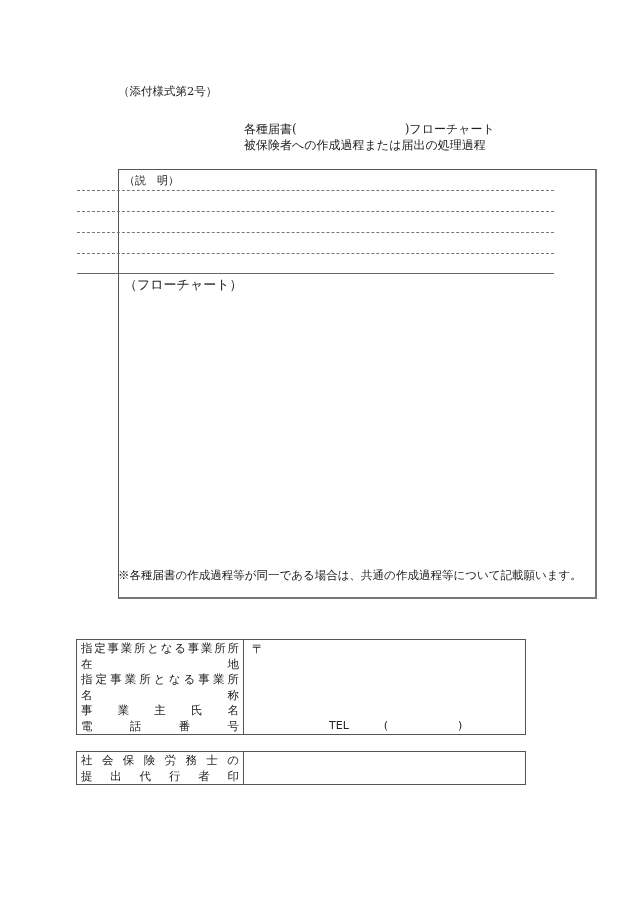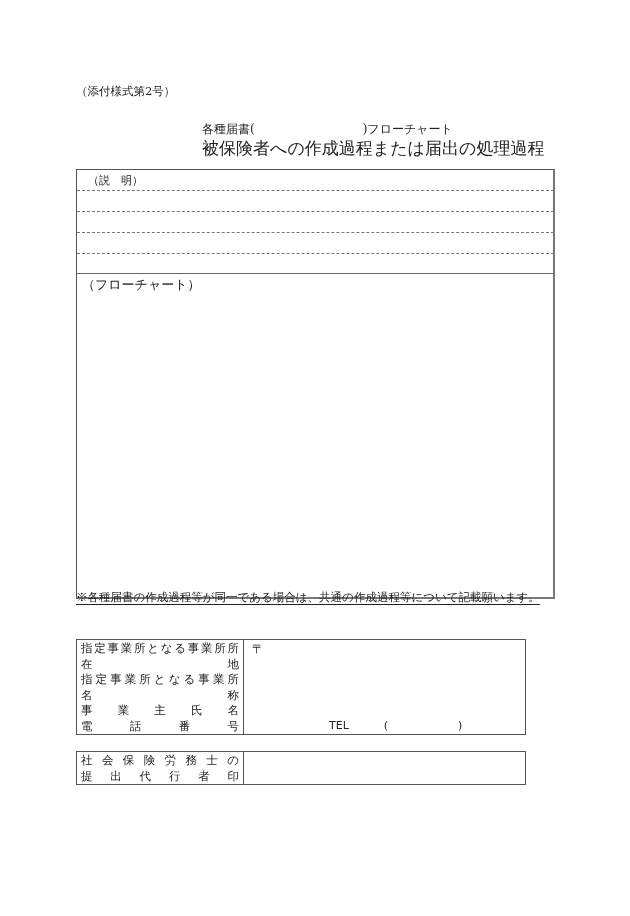--- a/index.html
+++ b/index.html
@@ -1,27 +1,27 @@
 <!DOCTYPE html>
 <html><head>
 <meta charset="utf-8">
 <style>
   html, body { margin:0; padding:0; background:#ffffff; }
   body { width:630px; height:916px; position:relative; overflow:hidden;
     font-family:"DejaVu Serif","Liberation Serif",serif; color:#222; font-size:11.5px; }
-  .abs { position:absolute; }
+  .abs { position:absolute;margin-left:42px; }
   #form-number { left:76px; top:84px; font-size:11.5px; }
   #title-line1 { left:202px; top:121px; font-size:12px; white-space:pre; }
-  #title-line2 { left:202px; top:137px; font-size:17px; white-space:pre; }
+  #title-line2 { left:202px; top:137px; font-size:12px; white-space:pre; }
   #main-box { left:76px; top:169px; width:479px; height:430px; border:1px solid #555; border-right:2px solid #777; border-bottom:2px solid #777; box-sizing:border-box; }
-  #desc-label { left:88px; top:173px; font-size:11px; }
+  #desc-label { left:82px; top:173px; font-size:11px; }
   .dash { position:absolute; left:77px; width:477px; border-top:1px dashed #777; height:0; }
   #divider { position:absolute; left:77px; width:477px; top:273px; border-top:1px solid #666; height:0; }
   #flow-label { left:82px; top:276px; font-size:13px; }
-  #note { left:76px; top:590px; font-size:11.5px; text-decoration:underline; text-underline-offset:3px; }
+  #note { left:76px; top:568px; font-size:11.5px; text-underline-offset:3px; }
   table.frm { position:absolute; border-collapse:collapse; left:76px; width:450px; }
   table.frm td { border:1px solid #555; padding:0; vertical-align:top; }
   #addr-table { top:639px; height:94px; }
   #agent-table { top:751px; height:32px; }
   .lbl { width:158px; padding:1px 4px 0 4px !important; font-size:11.5px; line-height:15.5px; }
   .jrow { display:flex; justify-content:space-between; }
   .postal { padding:1px 0 0 8px !important; font-size:12px; font-family:"DejaVu Sans",sans-serif; position:relative; }
   .telrow { position:absolute; left:85px; bottom:2px; font-size:11px; white-space:pre; }
 </style>
 </head>

